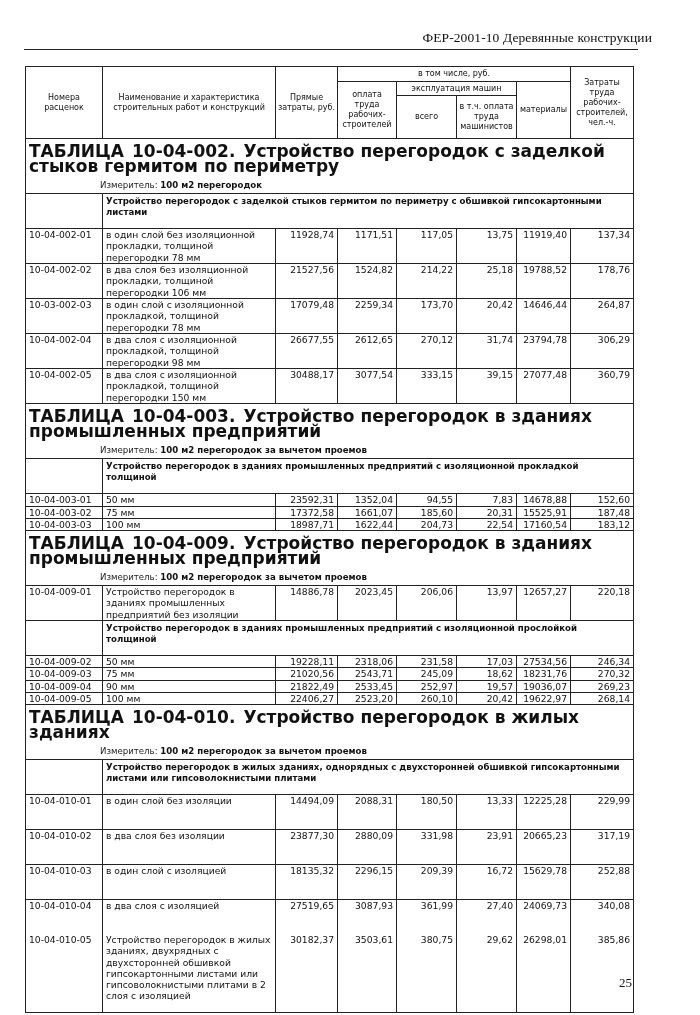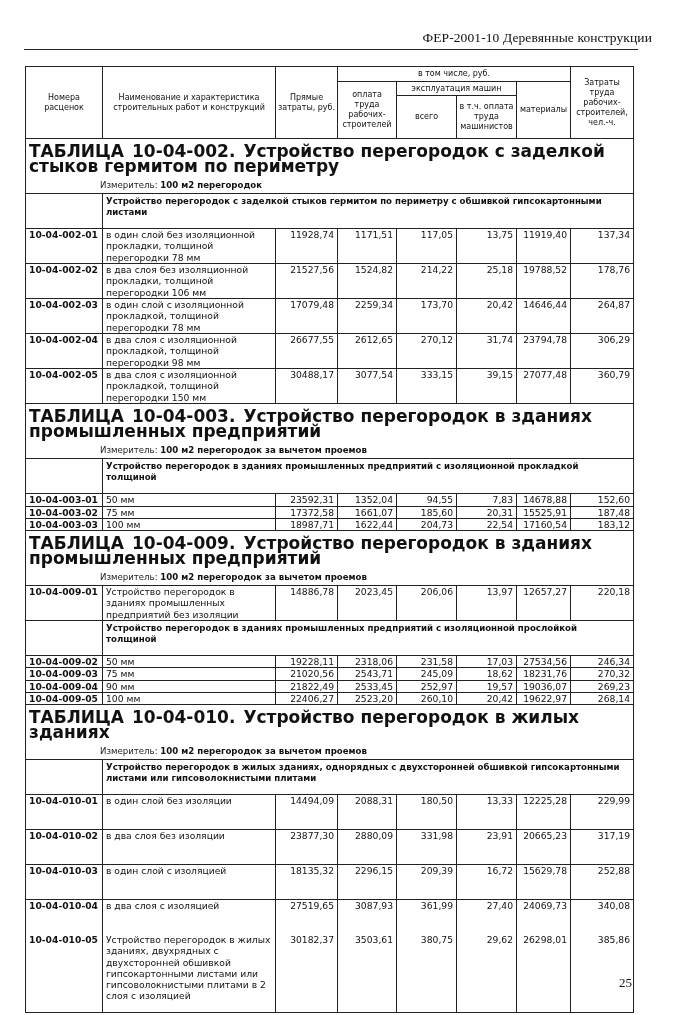--- a/index.html
+++ b/index.html
@@ -5,21 +5,21 @@
   html, body { margin:0; padding:0; background:#ffffff; }
   body { width:700px; height:1015px; position:relative; overflow:hidden; color:#111; font-family:"DejaVu Sans", sans-serif; }
   .running-head { position:absolute; right:48px; top:30px; font-family:"Liberation Serif", serif; font-size:13.5px; color:#111; letter-spacing:0.1px; }
   .head-rule { position:absolute; left:24px; right:62px; top:49px; border-top:1.6px solid #222; }
   .page-number { position:absolute; right:68px; top:975px; font-family:"Liberation Serif", serif; font-size:13px; }
 
   table.main { position:absolute; left:25px; top:66px; width:608px; border-collapse:collapse; table-layout:fixed; font-size:9.2px; line-height:11.2px; }
   table.main td, table.main th { border:1px solid #222; padding:0 3px; vertical-align:top; }
   table.main th { font-weight:normal; text-align:center; vertical-align:middle; font-size:8px; line-height:10px; padding:1px 1px; }
   .hdr-row th { height:auto; }
-  td.code { white-space:nowrap; padding:1px 1px 0 2px;font-weight:bold; }
+  td.code { white-space:nowrap; padding:1px 1px 0 2px; }
   td.num { text-align:right; padding:1px 3px 0 2px; white-space:nowrap; }
   td.desc { padding:1px 2px 0 3px; }
   tr.title-row td { border-left:1px solid #222; border-right:1px solid #222; border-top:1.6px solid #222; border-bottom:none; padding:5px 2px 2px 3px; font-weight:bold; font-size:17px; line-height:15px;margin-top:20px; }
   tr.meter-row td { border-top:none; border-bottom:1px solid #222; padding:4px 0 2px 0; font-size:8.6px; }
   .meter-label { color:#222; }
   .meter-value { font-weight:bold; }
   tr.meter-row td .ind { padding-left:74px; }
   tr.sub-row td.sub { font-weight:bold; font-size:8.6px; line-height:11px; padding:2px 3px 10px 3px; }
   tr.sub-row td.empty-left { border-right:1px solid #222; }
   tr.r3 td { height:34px; }
@@ -89,21 +89,21 @@
         <td class="code">10-04-002-02</td>
         <td class="desc">в два слоя без изоляционной прокладки, толщиной перегородки 106 мм</td>
         <td class="num">21527,56</td>
         <td class="num">1524,82</td>
         <td class="num">214,22</td>
         <td class="num">25,18</td>
         <td class="num">19788,52</td>
         <td class="num">178,76</td>
       </tr>
       <tr class="r3">
-        <td class="code">10-04-002-03</td>
+        <td class="code">10-03-002-03</td>
         <td class="desc">в один слой с изоляционной прокладкой, толщиной перегородки 78 мм</td>
         <td class="num">17079,48</td>
         <td class="num">2259,34</td>
         <td class="num">173,70</td>
         <td class="num">20,42</td>
         <td class="num">14646,44</td>
         <td class="num">264,87</td>
       </tr>
       <tr class="r3">
         <td class="code">10-04-002-04</td>

